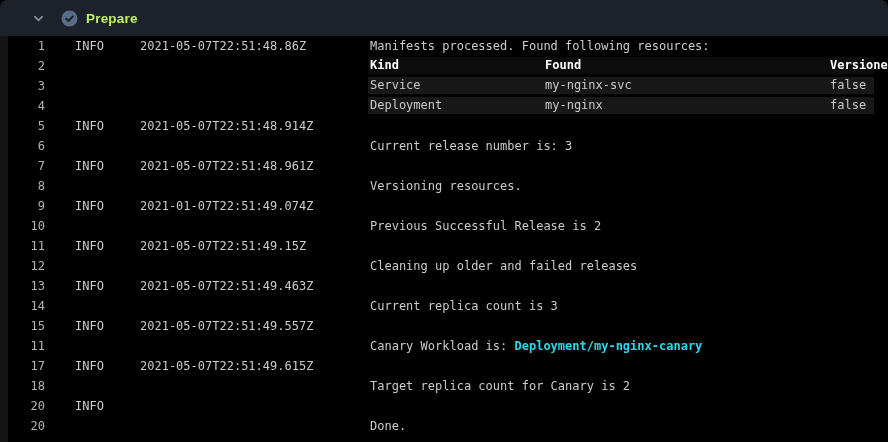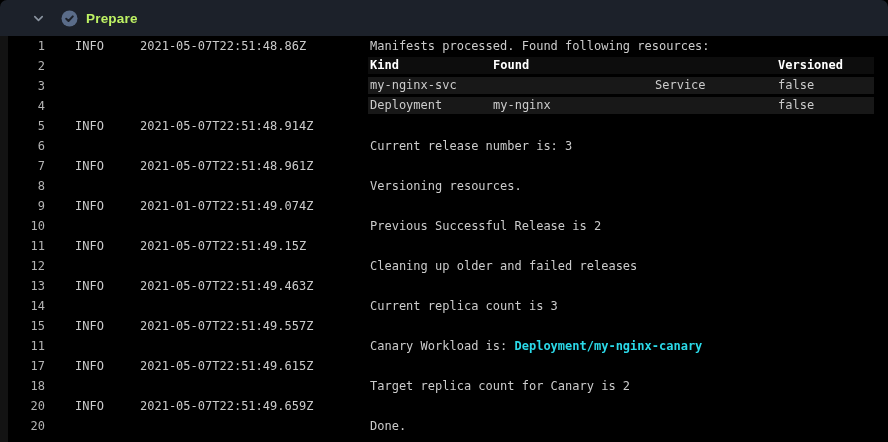--- a/index.html
+++ b/index.html
@@ -74,21 +74,21 @@
     display: flex;
     height: 17px;
     line-height: 17px;
     margin-top: 1px;
     margin-left: -2px;
     padding-left: 2px;
     width: 506px;
   }
   .table-head { background: var(--table-header-bg, #0d0d0d); font-weight: bold; color: #ffffff; }
   .table-data { background: var(--table-row-bg, #181818); }
-  .cell0 { width: 123px; flex: none; }
+  .cell0 { width: 175px; flex: none; }
   .cell1 { width: 285px; flex: none; }
   .cell2 { flex: 1; }
 
   .msg-link {
     color: var(--link, #2bd9e8);
     font-weight: bold;
     cursor: pointer;
   }
 </style>
 </head>
@@ -107,32 +107,32 @@
     </svg>
   </span>
   <span class="title">Prepare</span>
 </div>
 
 <div class="logarea">
   <div class="left-strip"></div>
   <div class="log-lines">
       <div class="log-row"><span class="col-num">1</span><span class="col-level">INFO</span><span class="col-ts">2021-05-07T22:51:48.86Z</span><span class="col-msg"><span>Manifests processed. Found following resources:</span></span></div>
       <div class="log-row"><span class="col-num">2</span><span class="col-level"></span><span class="col-ts"></span><span class="col-msg"><span class="table-band table-head"><span class="cell cell0">Kind</span><span class="cell cell1">Found</span><span class="cell cell2">Versioned</span></span></span></div>
-      <div class="log-row"><span class="col-num">3</span><span class="col-level"></span><span class="col-ts"></span><span class="col-msg"><span class="table-band table-data"><span class="cell cell1">my-nginx-svc</span><span class="cell cell0">Service</span><span class="cell cell2">false</span></span></span></div>
+      <div class="log-row"><span class="col-num">3</span><span class="col-level"></span><span class="col-ts"></span><span class="col-msg"><span class="table-band table-data"><span class="cell cell0">Service</span><span class="cell cell1">my-nginx-svc</span><span class="cell cell2">false</span></span></span></div>
       <div class="log-row"><span class="col-num">4</span><span class="col-level"></span><span class="col-ts"></span><span class="col-msg"><span class="table-band table-data"><span class="cell cell0">Deployment</span><span class="cell cell1">my-nginx</span><span class="cell cell2">false</span></span></span></div>
       <div class="log-row"><span class="col-num">5</span><span class="col-level">INFO</span><span class="col-ts">2021-05-07T22:51:48.914Z</span><span class="col-msg"></span></div>
       <div class="log-row"><span class="col-num">6</span><span class="col-level"></span><span class="col-ts"></span><span class="col-msg"><span>Current release number is: 3</span></span></div>
       <div class="log-row"><span class="col-num">7</span><span class="col-level">INFO</span><span class="col-ts">2021-05-07T22:51:48.961Z</span><span class="col-msg"></span></div>
       <div class="log-row"><span class="col-num">8</span><span class="col-level"></span><span class="col-ts"></span><span class="col-msg"><span>Versioning resources.</span></span></div>
       <div class="log-row"><span class="col-num">9</span><span class="col-level">INFO</span><span class="col-ts">2021-01-07T22:51:49.074Z</span><span class="col-msg"></span></div>
       <div class="log-row"><span class="col-num">10</span><span class="col-level"></span><span class="col-ts"></span><span class="col-msg"><span>Previous Successful Release is 2</span></span></div>
       <div class="log-row"><span class="col-num">11</span><span class="col-level">INFO</span><span class="col-ts">2021-05-07T22:51:49.15Z</span><span class="col-msg"></span></div>
       <div class="log-row"><span class="col-num">12</span><span class="col-level"></span><span class="col-ts"></span><span class="col-msg"><span>Cleaning up older and failed releases</span></span></div>
       <div class="log-row"><span class="col-num">13</span><span class="col-level">INFO</span><span class="col-ts">2021-05-07T22:51:49.463Z</span><span class="col-msg"></span></div>
       <div class="log-row"><span class="col-num">14</span><span class="col-level"></span><span class="col-ts"></span><span class="col-msg"><span>Current replica count is 3</span></span></div>
       <div class="log-row"><span class="col-num">15</span><span class="col-level">INFO</span><span class="col-ts">2021-05-07T22:51:49.557Z</span><span class="col-msg"></span></div>
       <div class="log-row"><span class="col-num">11</span><span class="col-level"></span><span class="col-ts"></span><span class="col-msg"><span>Canary Workload is: </span><span class="msg-link">Deployment/my-nginx-canary</span></span></div>
       <div class="log-row"><span class="col-num">17</span><span class="col-level">INFO</span><span class="col-ts">2021-05-07T22:51:49.615Z</span><span class="col-msg"></span></div>
       <div class="log-row"><span class="col-num">18</span><span class="col-level"></span><span class="col-ts"></span><span class="col-msg"><span>Target replica count for Canary is 2</span></span></div>
-      <div class="log-row"><span class="col-num">20</span><span class="col-level">INFO</span><span class="col-ts">2021-05-07T22:51:49.659Z</span><span class="col-msg"></span></div>
+      <div class="log-row"><span class="col-num">20</span><span class="col-level">INFO</span><span class="col-msg"></span></div>
       <div class="log-row"><span class="col-num">20</span><span class="col-level"></span><span class="col-ts"></span><span class="col-msg"><span>Done.</span></span></div>
     </div>
 </div>
 
 </body></html>

